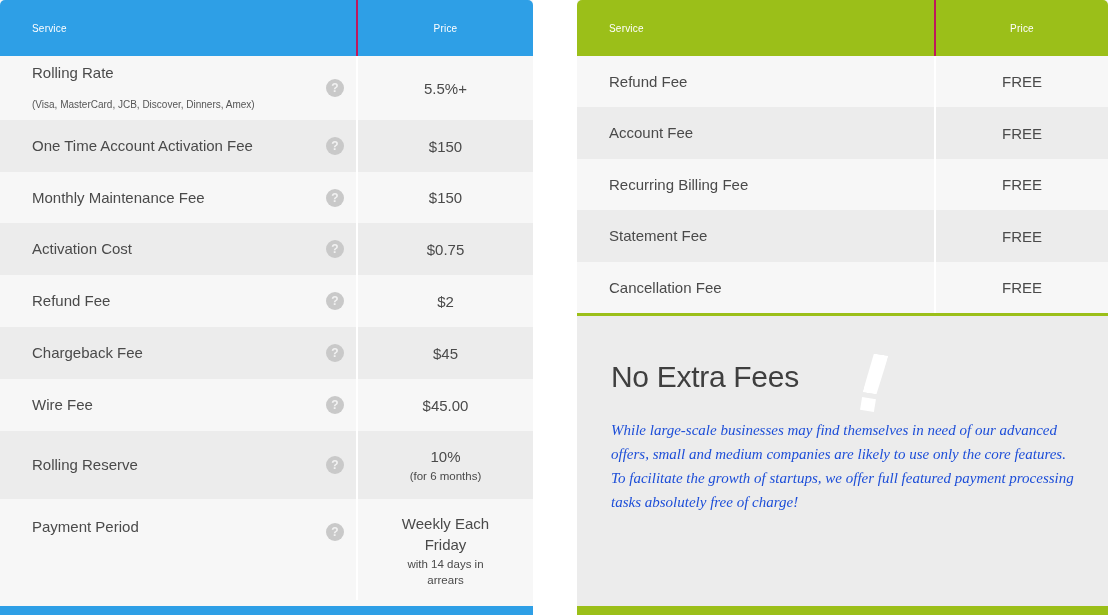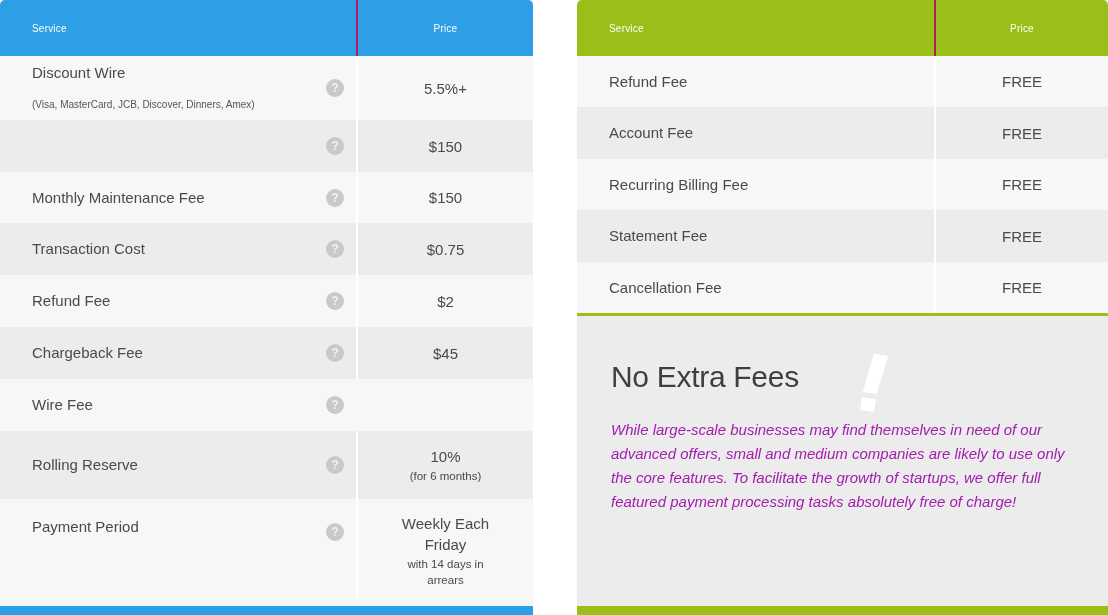--- a/index.html
+++ b/index.html
@@ -203,22 +203,23 @@
     width: 14px;
     height: 13px;
     background: #ffffff;
     transform: rotate(9deg);
   }
   .promo-text {
     margin: 24px 0 0 0;
     font-style: italic;
     font-size: 15px;
     line-height: 24px;
-    color: #a21caf;
+    color: #1d4ed8;
     max-width: 470px;
+    font-family: Liberation Serif, serif;
   }
 </style>
 </head>
 <body>
 
 <div class="page">
 
   <div class="pricing-table pt-left blue">
     <div class="pt-head">
       <div class="hcell hcell-service">
@@ -227,52 +228,53 @@
       <div class="hcell hcell-price">
         <span>Price</span>
       </div>
     </div>
 
     <div class="pt-body">
 
       <div class="pt-row odd" style="height:64px">
         <div class="cell cell-service">
           <div>
-            <span class="svc-main">Discount Wire</span>
+            <span class="svc-main">Rolling Rate</span>
             <span class="svc-sub">(Visa, MasterCard, JCB, Discover, Dinners, Amex)</span>
           </div>
           <span class="help-icon">?</span>
         </div>
         <div class="cell cell-price">
           <span class="price-main">5.5%+</span>
         </div>
       </div>
 
       <div class="pt-row even" style="height:52px">
         <div class="cell cell-service">
+          <span class="svc-main">One Time Account Activation Fee</span>
           <span class="help-icon">?</span>
         </div>
         <div class="cell cell-price">
           <span class="price-main">$150</span>
         </div>
       </div>
 
       <div class="pt-row odd" style="height:51px">
         <div class="cell cell-service">
           <span class="svc-main">Monthly Maintenance Fee</span>
           <span class="help-icon">?</span>
         </div>
         <div class="cell cell-price">
           <span class="price-main">$150</span>
         </div>
       </div>
 
       <div class="pt-row even" style="height:52px">
         <div class="cell cell-service">
-          <span class="svc-main">Transaction Cost</span>
+          <span class="svc-main">Activation Cost</span>
           <span class="help-icon">?</span>
         </div>
         <div class="cell cell-price">
           <span class="price-main">$0.75</span>
         </div>
       </div>
 
       <div class="pt-row odd" style="height:52px">
         <div class="cell cell-service">
           <span class="svc-main">Refund Fee</span>
@@ -290,20 +292,23 @@
         </div>
         <div class="cell cell-price">
           <span class="price-main">$45</span>
         </div>
       </div>
 
       <div class="pt-row odd" style="height:52px">
         <div class="cell cell-service">
           <span class="svc-main">Wire Fee</span>
           <span class="help-icon">?</span>
+        </div>
+        <div class="cell cell-price">
+          <span class="price-main">$45.00</span>
         </div>
       </div>
 
       <div class="pt-row even" style="height:68px">
         <div class="cell cell-service">
           <span class="svc-main">Rolling Reserve</span>
           <span class="help-icon">?</span>
         </div>
         <div class="cell cell-price">
           <span class="price-main">10%</span>

